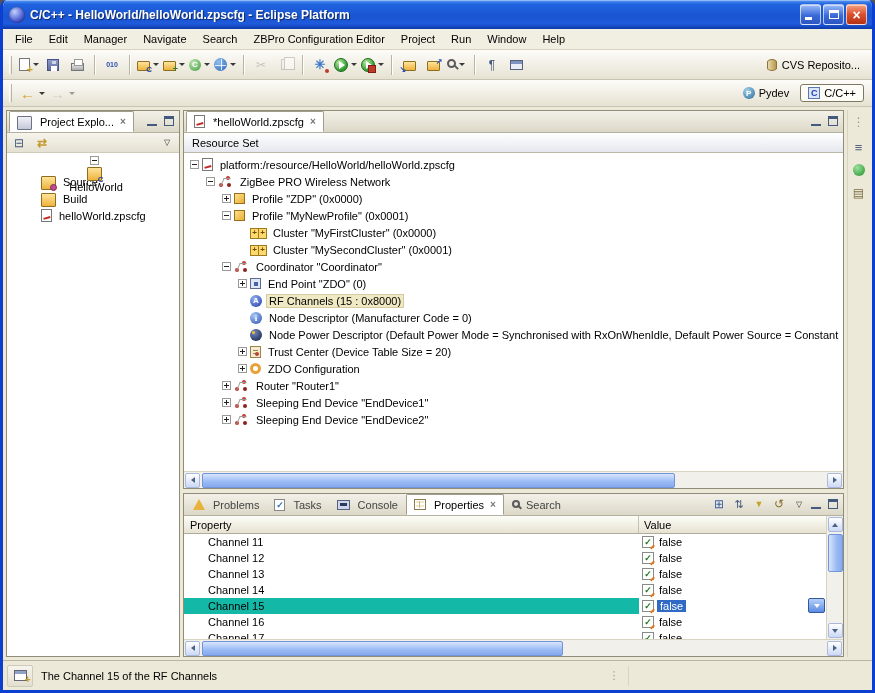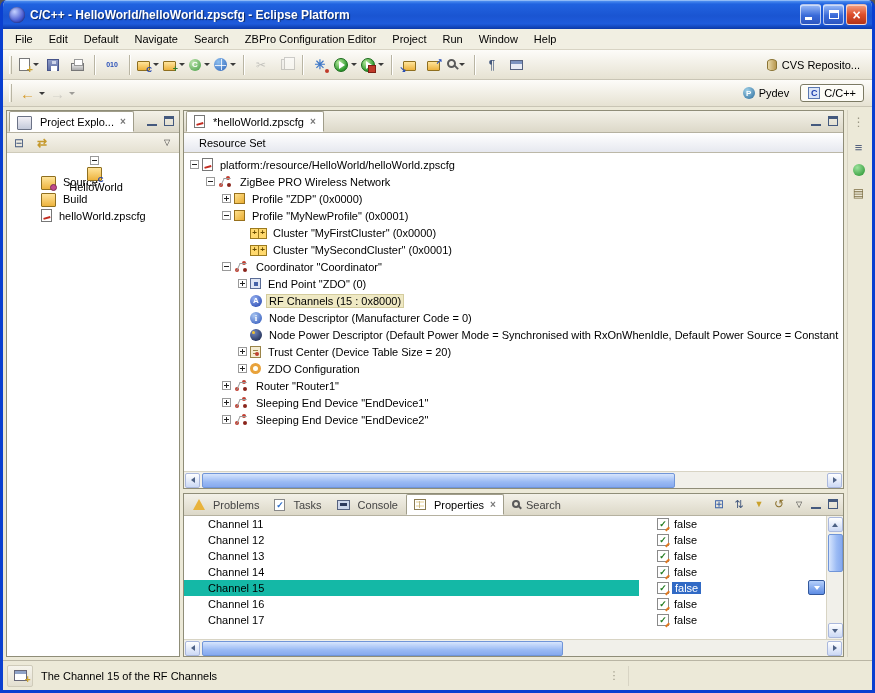--- a/index.html
+++ b/index.html
@@ -172,31 +172,31 @@
   .i-tab-console{width:13px;height:10px;background:#cdd6ea;border:1px solid #55617e;}
   .i-tab-console::before{content:'';position:absolute;left:2px;top:2px;right:2px;bottom:3px;background:#2d3a5c;}
   .i-tab-properties{width:12px;height:11px;background:#fff;border:1px solid #8a7b52;}
   .i-tab-properties::before{content:'';position:absolute;left:1px;right:1px;top:1px;bottom:1px;
     background:repeating-linear-gradient(180deg,#f3e8c8 0 2px,#fff 2px 4px);}
   .i-tab-properties::after{content:'';position:absolute;left:4px;top:1px;bottom:1px;width:1px;background:#c9b88a;}
   .i-tab-search{width:8px;height:8px;border:2px solid #5a5a5a;border-radius:50%;margin:-2px 2px 0 0;}
   .i-tab-search::after{content:'';position:absolute;width:5px;height:2px;background:#5a5a5a;right:-4px;bottom:-2px;transform:rotate(45deg);}
 
   
-  .rs-header{height:20px;display:flex;align-items:center;padding-left:15px;flex:none;
+  .rs-header{height:20px;display:flex;align-items:center;padding-left:8px;flex:none;
     background:linear-gradient(#ffffff,#e6e8ef);border-bottom:1px solid #bcb8a8;}
 
   
   .props-wrap{display:flex;flex:1;min-height:0;}
   .props{flex:1;display:flex;flex-direction:column;min-width:0;overflow:hidden;}
   .props-head{display:flex;height:18px;flex:none;background:linear-gradient(#fdfdf8,#e7e3d2);border-bottom:1px solid #b1ad9c;align-items:center;}
   .col-p{width:455px;flex:none;padding-left:6px;border-right:1px solid #c6c2b2;height:100%;display:flex;align-items:center;}
   .col-v{flex:1;padding-left:5px;}
   .props-body{flex:1;overflow:hidden;background:#fff;}
-  .prow{display:flex;height:16px;align-items:center;background:#fff;gap:15px;}
+  .prow{display:flex;height:16px;align-items:center;background:#fff;}
   .pcell{width:455px;flex:none;padding-left:24px;height:100%;display:flex;align-items:center;}
   .vcell{flex:1;height:100%;display:flex;align-items:center;position:relative;padding-left:2px;min-width:0;}
   .prow.selected .pcell{background:#14b8a6;}
   .i-boolcheck{width:12px;height:12px;background:#fff;border:1px solid #8a8a8a;margin:0 3px 0 1px;}
   .i-boolcheck::before{content:'✓';color:#1e7a1e;font-size:9px;font-weight:bold;}
   .i-boolcheck::after{content:'';position:absolute;right:-2px;bottom:-1px;width:5px;height:2px;background:#e07820;transform:rotate(-45deg);}
   .vtext{padding:0 2px;}
   .vtext.editing{background:#316ac5;color:#fff;padding:0 3px;}
   .combo-btn{position:absolute;right:1px;top:0;width:17px;height:15px;border:1px solid #33589c;border-radius:2px;
     background:linear-gradient(#b6d0fb,#5d8ce4);display:flex;align-items:center;justify-content:center;}
@@ -249,21 +249,21 @@
       <span class="wbtn">
           <i class="g-max"></i>
         </span>
       <span class="wbtn close">×</span>
     </span>
   </div>
 
   <div class="menubar" id="menubar">
       <span class="menu-item">File</span>
       <span class="menu-item">Edit</span>
-      <span class="menu-item">Default</span>
+      <span class="menu-item">Manager</span>
       <span class="menu-item">Navigate</span>
       <span class="menu-item">Search</span>
       <span class="menu-item">ZBPro Configuration Editor</span>
       <span class="menu-item">Project</span>
       <span class="menu-item">Run</span>
       <span class="menu-item">Window</span>
       <span class="menu-item">Help</span>
     </div>
 
   <div class="toolbar-row tb1">
@@ -553,20 +553,24 @@
               <span class="vtb-icon i-sort-properties"></span>
               <span class="vtb-icon i-filter-properties"></span>
               <span class="vtb-icon i-restore-defaults"></span>
               <span class="vtb-icon i-view-menu"></span>
             </span>
           <span class="vmin"></span>
           <span class="vmax"></span>
         </div>
         <div class="props-wrap">
           <div class="props">
+            <div class="props-head">
+              <span class="col-p">Property</span>
+              <span class="col-v">Value</span>
+            </div>
             <div class="props-body" id="props-body">
                 <div class="prow">
                   <span class="pcell">Channel 11</span>
                   <span class="vcell">
                     <span class="icon i-boolcheck"></span>
                     <span class="vtext">false</span>
                   </span>
                 </div>
                 <div class="prow">
                   <span class="pcell">Channel 12</span>

